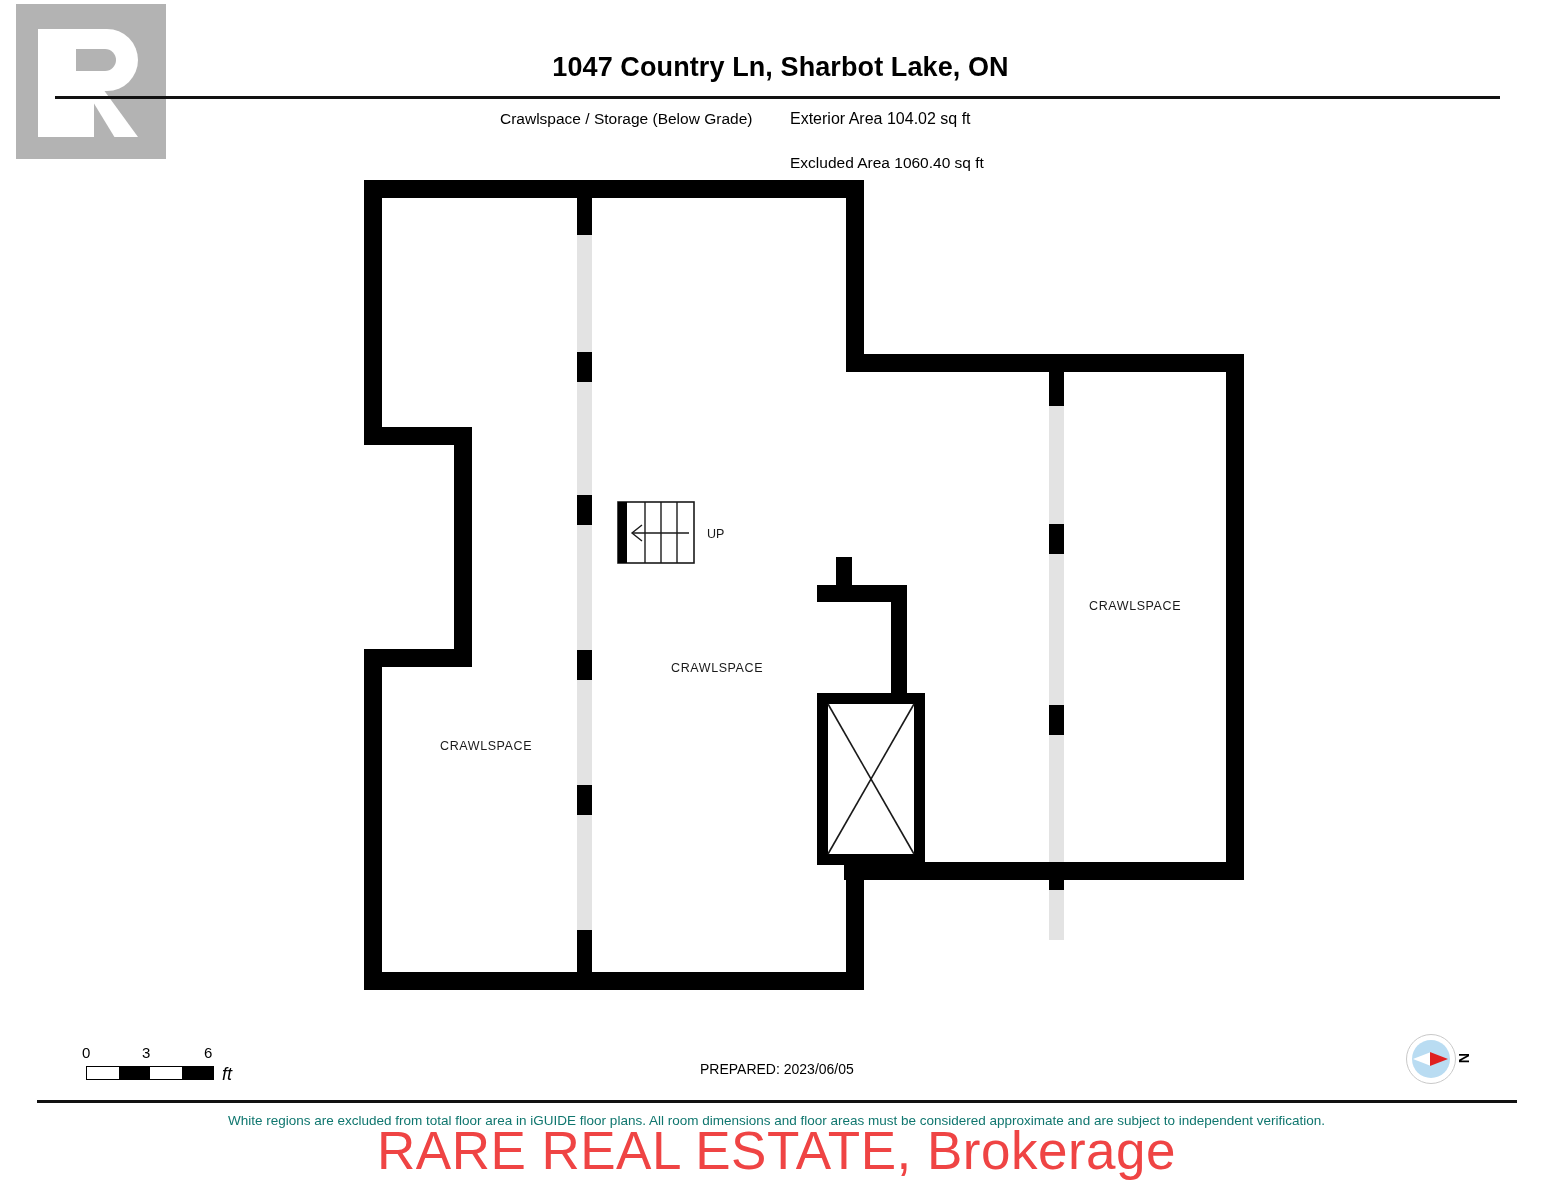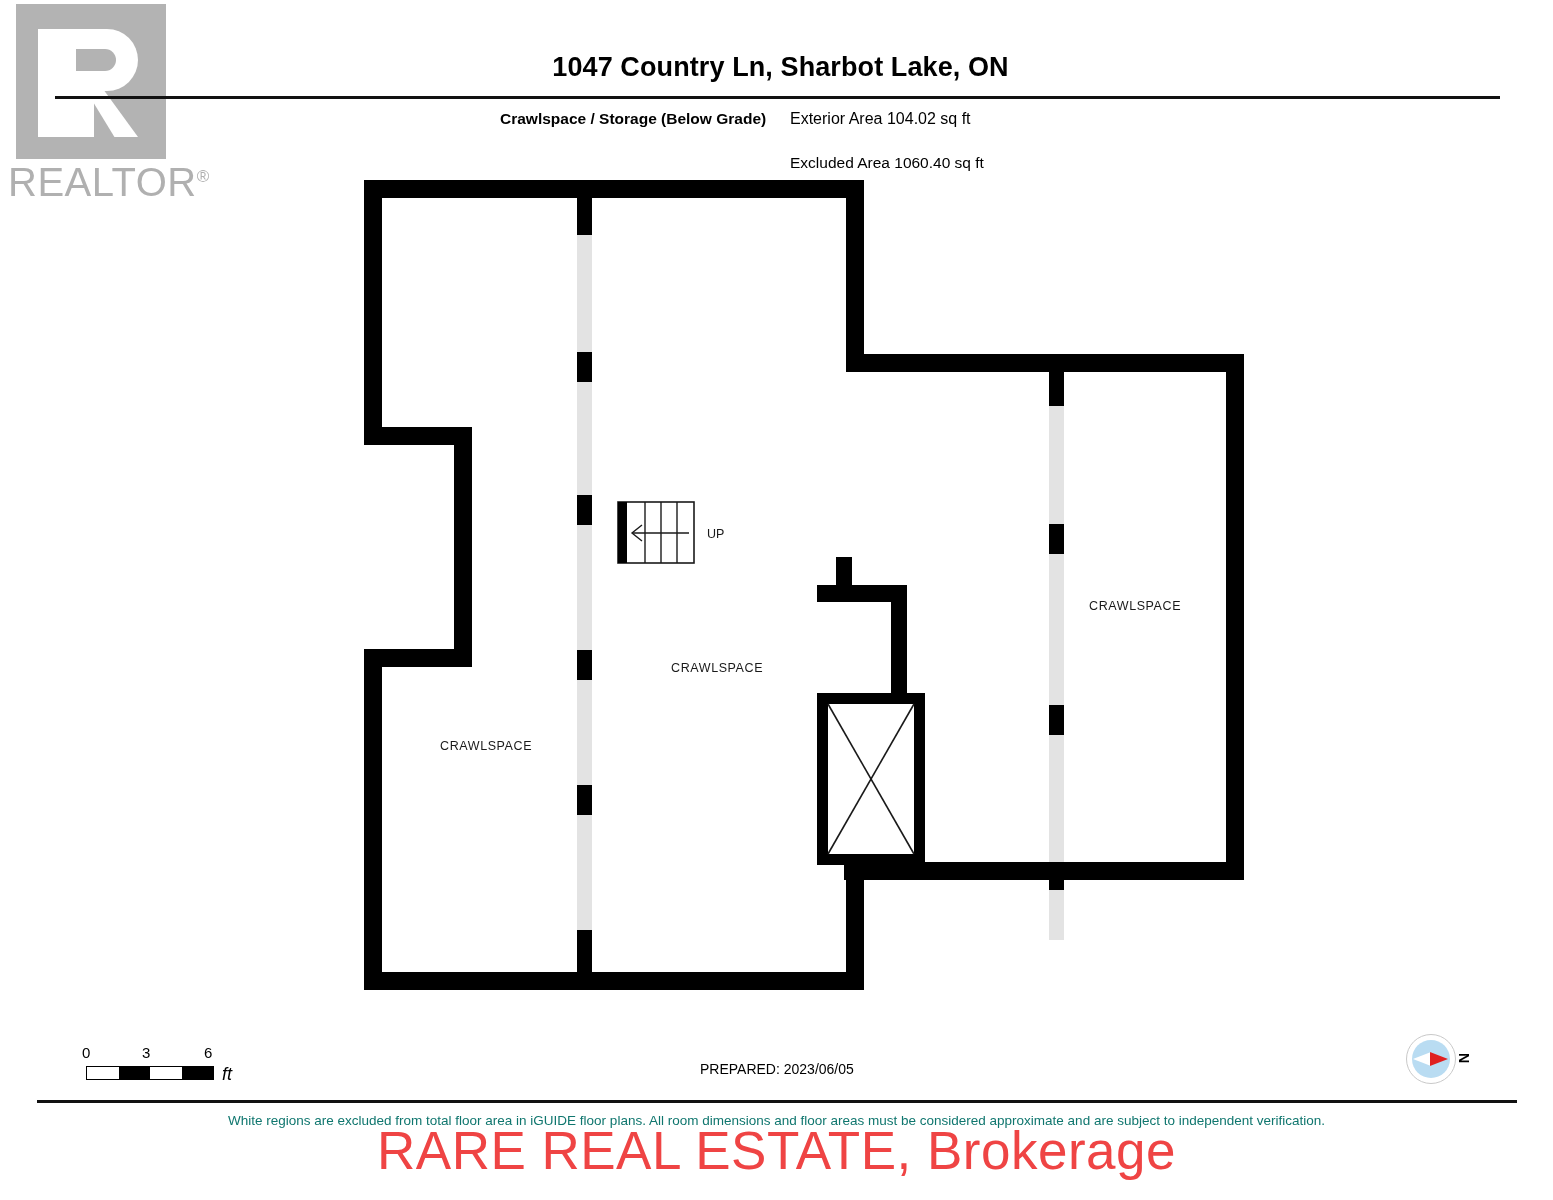--- a/index.html
+++ b/index.html
@@ -58,21 +58,21 @@
     position:absolute; left:4px; top:52px; width:1553px;
     text-align:center; font-size:27px; font-weight:bold;
     letter-spacing:0.1px;
   }
   #header-rule{
     position:absolute; left:55px; top:96px; width:1445px; height:0;
     border-top:3px solid #111;
   }
   #level-label{
     position:absolute; left:500px; top:110px;
-    font-size:15.5px; font-weight:bold;
+    font-size:15.5px; font-weight:normal;
   }
   #area-exterior{
     position:absolute; left:790px; top:110px;
     font-size:16px;
   }
   #area-excluded{
     position:absolute; left:790px; top:154px;
     font-size:15.5px;
   }
 
@@ -164,21 +164,20 @@
 </head>
 <body>
 
 <div id="realtor-logo">
   <div class="mark"></div>
   <div class="bar-v"></div>
   <div class="bowl"></div>
   <div class="bowl-in"></div>
   <div class="leg"></div>
   <div class="gapfix"></div>
-  <div class="word"><span>REALTOR</span><span class="reg">®</span></div>
 </div>
 
 <div id="page-title">1047 Country Ln, Sharbot Lake, ON</div>
 <div id="header-rule"></div>
 <div id="level-label">Crawlspace / Storage (Below Grade)</div>
 <div id="area-exterior">Exterior Area 104.02 sq ft</div>
 <div id="area-excluded">Excluded Area 1060.40 sq ft</div>
 
 <div id="floorplan">
 <svg width="900" height="850" viewBox="0 0 900 850" xmlns="http://www.w3.org/2000/svg">

